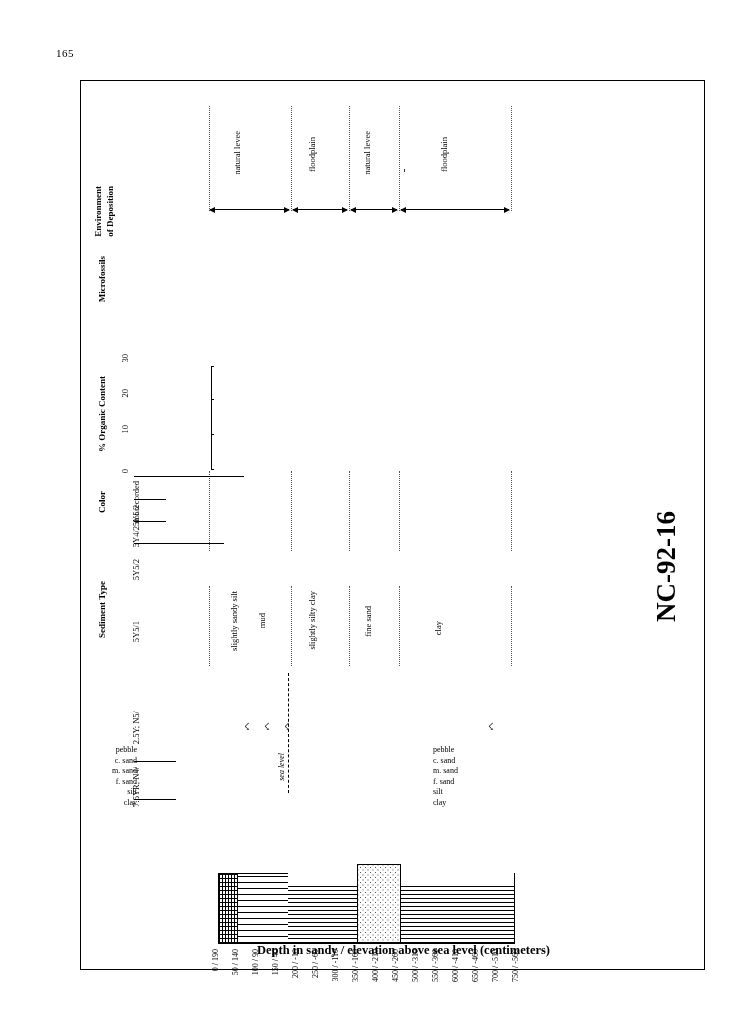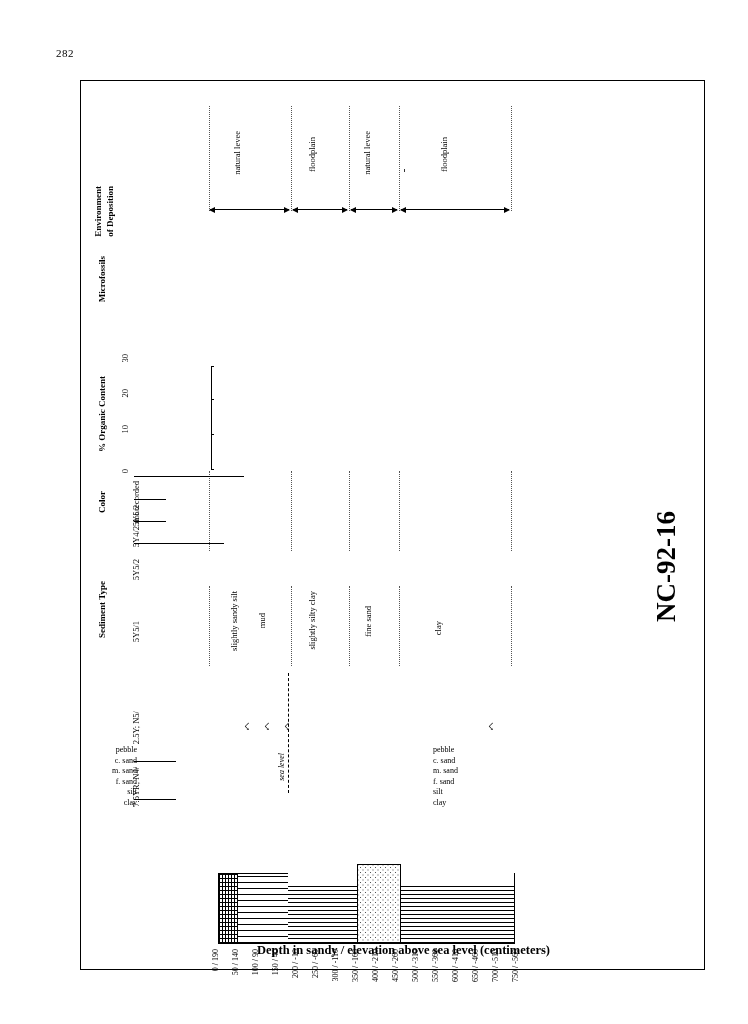--- a/index.html
+++ b/index.html
@@ -200,21 +200,21 @@
   }
   .sealevel-text {
     position: absolute;
     font-size: 8px;
     font-style: italic;
   }
 </style>
 </head>
 <body>
 
-<div id="page-number">282</div>
+<div id="page-number">165</div>
 
 <div id="figure-frame">
 
   <div id="core-title">
     <span class="vert">NC-92-16</span>
   </div>
 
   <div class="col-header" style="left:8px; top:105px; width:30px;">
     <span class="vert" style="font-size:9px;">Environment</span>
     <span class="vert" style="font-size:9px;">of Deposition</span>

